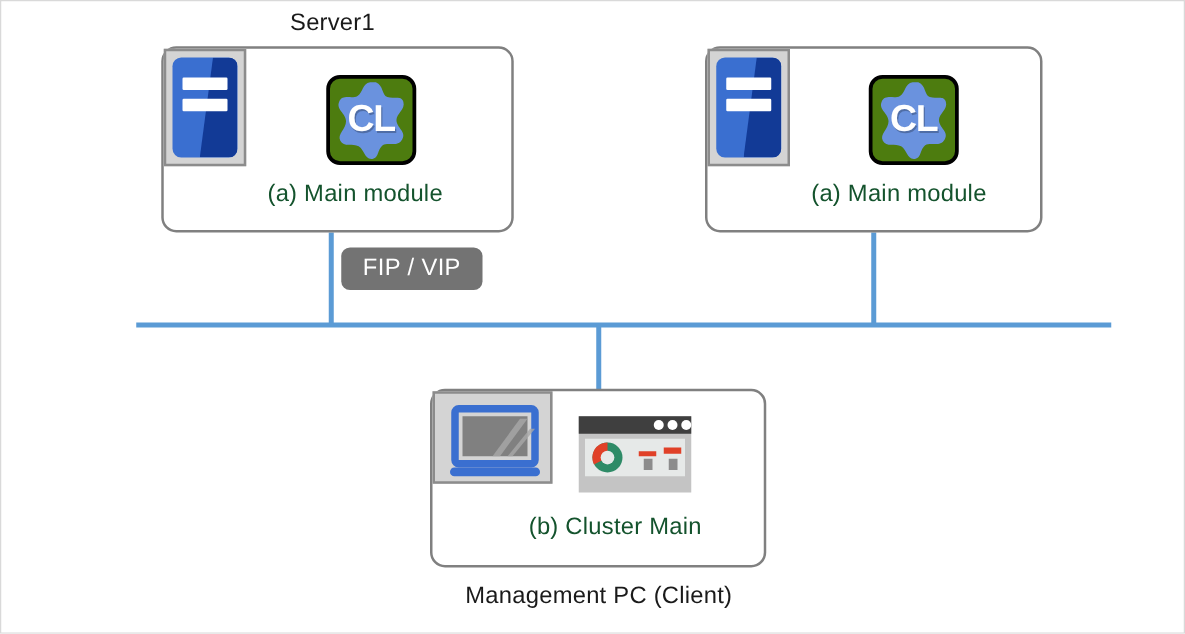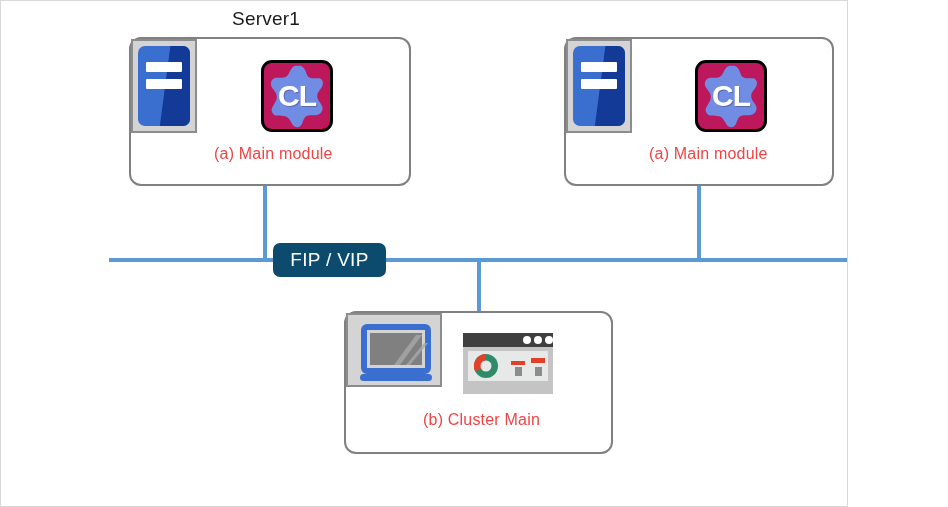--- a/index.html
+++ b/index.html
@@ -6,41 +6,41 @@
   html, body {
     margin: 0;
     padding: 0;
     background: #ffffff;
   }
   body {
     font-family: "Liberation Sans", sans-serif;
   }
   #canvas {
     position: relative;
-    width: 848px;
+    width: 948px;
     height: 507px;
     background: #ffffff;
     border: 1px solid #d9d9d9;
     box-sizing: border-box;
     overflow: hidden;
   }
 
   
   .node-title {
     position: absolute;
     font-size: 19px;
     color: #1a1a1a;
     text-align: center;
     white-space: nowrap;
     letter-spacing: 0.2px;
   }
   .box-caption {
     position: absolute;
-    font-size: 16px;
-    color: #ef4444;
+    font-size: 19px;
+    color: #14532d;
     white-space: nowrap;
     letter-spacing: 0.2px;
   }
 
   
   .rbox {
     position: absolute;
     border: 2px solid #808080;
     border-radius: 12px;
     background: #ffffff;
@@ -53,30 +53,29 @@
     background: #5b9bd5;
   }
   .drop-line {
     position: absolute;
     background: #5b9bd5;
   }
 
   
   .vip-badge {
     position: absolute;
-    background: #0c4a6e;
+    background: #737373;
     border-radius: 7px;
     color: #ffffff;
     font-size: 19px;
     display: flex;
     align-items: center;
     justify-content: center;
     letter-spacing: 0.3px;
     box-sizing: border-box;
-    margin-top: 45px;
   }
 
   
   .server-icon {
     position: absolute;
     background: #d4d4d4;
     border: 2px solid #8c8c8c;
     box-sizing: border-box;
     padding: 5px;
   }
@@ -104,21 +103,21 @@
     height: 13%;
     background: #ffffff;
     border-radius: 1px;
   }
   .server-icon .bar1 { top: 20%; }
   .server-icon .bar2 { top: 41%; }
 
   
   .cl-icon {
     position: absolute;
-    background: #be185d;
+    background: #4d7c0f;
     border: 3px solid #000000;
     border-radius: 11px;
     box-sizing: border-box;
     overflow: hidden;
   }
   .cl-icon .splash {
     position: absolute;
     inset: 0;
   }
   .cl-icon .cl-text {
@@ -241,14 +240,15 @@
       </g>
       <g>
         <rect x="70" y="27" width="14" height="5" fill="#e04128"></rect>
         <rect x="74" y="36" width="7" height="9" fill="#8c8c8c"></rect>
       </g>
     </svg>
   </div>
 
   <div class="box-caption" style="left:422px; top:410px;">(b) Cluster Main</div>
 
+  <div class="node-title" style="left:358px; top:465px; width:240px;">Management PC (Client)</div>
 
 </div>
 
 </body></html>

